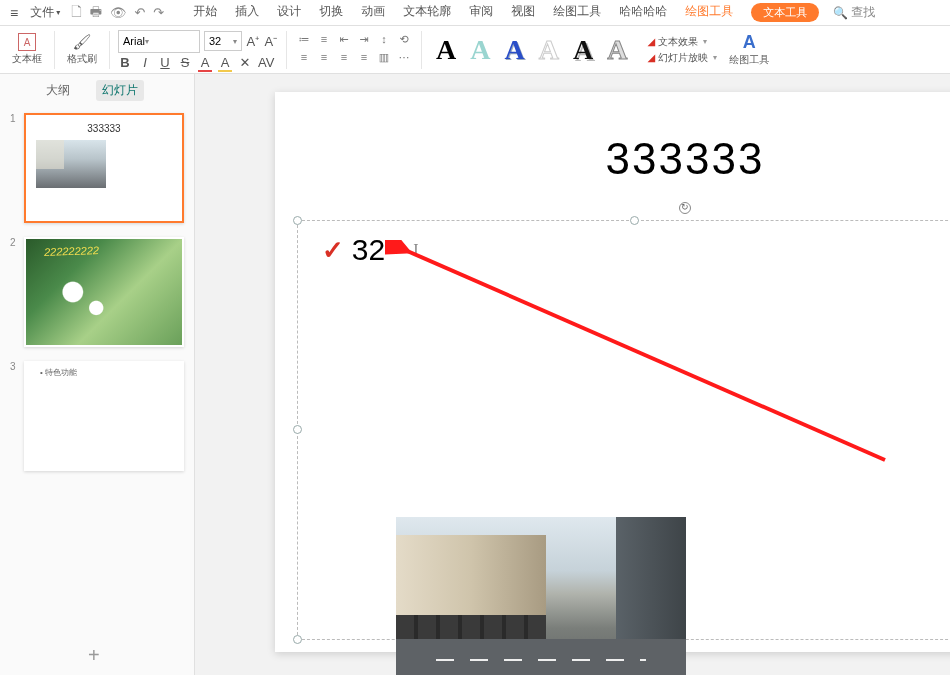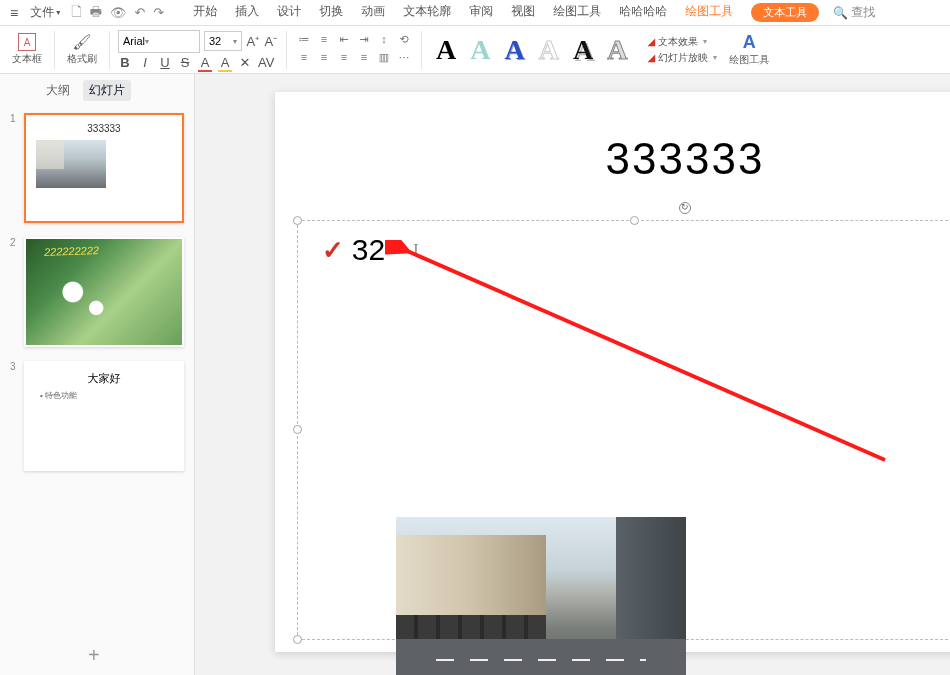--- a/index.html
+++ b/index.html
@@ -39,23 +39,23 @@
     .style-a { font-family: "Times New Roman", serif; font-size: 28px; font-weight: bold; cursor: pointer; padding: 0 6px; }
     .styleA-row { display: flex; align-items: center; gap: 2px; }
     .text-fill-group { display: flex; flex-direction: column; gap: 2px; font-size: 10px; color: #555; margin-left: 8px; }
     .tf-item { display: flex; align-items: center; gap: 3px; cursor: pointer; }
     .tf-item::after { content: "▾"; font-size: 8px; color: #999; margin-left: 2px; }
     .effect-col { display: flex; flex-direction: column; align-items: center; margin-left: 6px; font-size: 10px; color: #555; }
 
     
     .main { display: flex; height: calc(675px - 26px - 48px); }
     .side-panel { width: 195px; border-right: 1px solid #e0e0e0; background: #fafafa; display: flex; flex-direction: column; }
-    .side-tabs { display: flex; gap: 7px; padding: 6px 40px; font-size: 12px; color: #666; align-items: center; }
+    .side-tabs { display: flex; gap: 20px; padding: 6px 40px; font-size: 12px; color: #666; align-items: center; }
     .side-tab { cursor: pointer; padding: 2px 6px; }
-    .side-tab.active { background: #e8e8e8; border-radius: 3px; color: #0f172a; }
+    .side-tab.active { background: #e8e8e8; border-radius: 3px; color: #0f766e; }
     .thumbs { flex: 1; overflow-y: auto; padding: 6px 10px; }
     .thumb-wrap { display: flex; gap: 6px; margin-bottom: 14px; }
     .thumb-num { font-size: 10px; color: #888; width: 8px; }
     .thumb { width: 160px; height: 110px; background: #fff; border: 2px solid transparent; box-shadow: 0 1px 3px rgba(0,0,0,0.15); position: relative; }
     .thumb.selected { border-color: #ff7a2d; }
     .thumb-title { font-size: 10px; text-align: center; padding-top: 8px; color: #333; }
     .thumb-img { width: 70px; height: 48px; margin: 6px 0 0 10px; background: linear-gradient(180deg,#d8e4ea 0%,#b8c4ca 40%,#6a6e72 100%); position: relative; }
     .thumb-img::before { content: ""; position: absolute; left: 0; top: 0; width: 40%; height: 60%; background: rgba(230,225,210,0.6); }
     .thumb2-img { width: 100%; height: 100%; background: radial-gradient(circle at 30% 50%, #fff 0%, #fff 8%, transparent 9%), radial-gradient(circle at 45% 65%, #fff 0%, #fff 6%, transparent 7%), linear-gradient(135deg,#2a5a2a 0%, #4a8a4a 30%, #a8d088 60%, #6aa05a 100%); position: relative; }
     .thumb2-txt { position: absolute; top: 6px; left: 18px; color: #f8e050; font-style: italic; font-size: 11px; transform: rotate(-2deg); }
@@ -211,21 +211,20 @@
         <span class="thumb-num">2</span>
         <div class="thumb" style="padding:0;">
           <div class="thumb2-img">
             <span class="thumb2-txt">222222222</span>
           </div>
         </div>
       </div>
       <div class="thumb-wrap">
         <span class="thumb-num">3</span>
         <div class="thumb">
-          <div class="thumb3-title">大家好</div>
           <div class="thumb3-bul">• 特色功能</div>
         </div>
       </div>
     </div>
     <span class="plus-btn">+</span>
   </div>
 
   <div class="canvas-area">
     <div class="slide">
       <div class="slide-title">333333</div>

